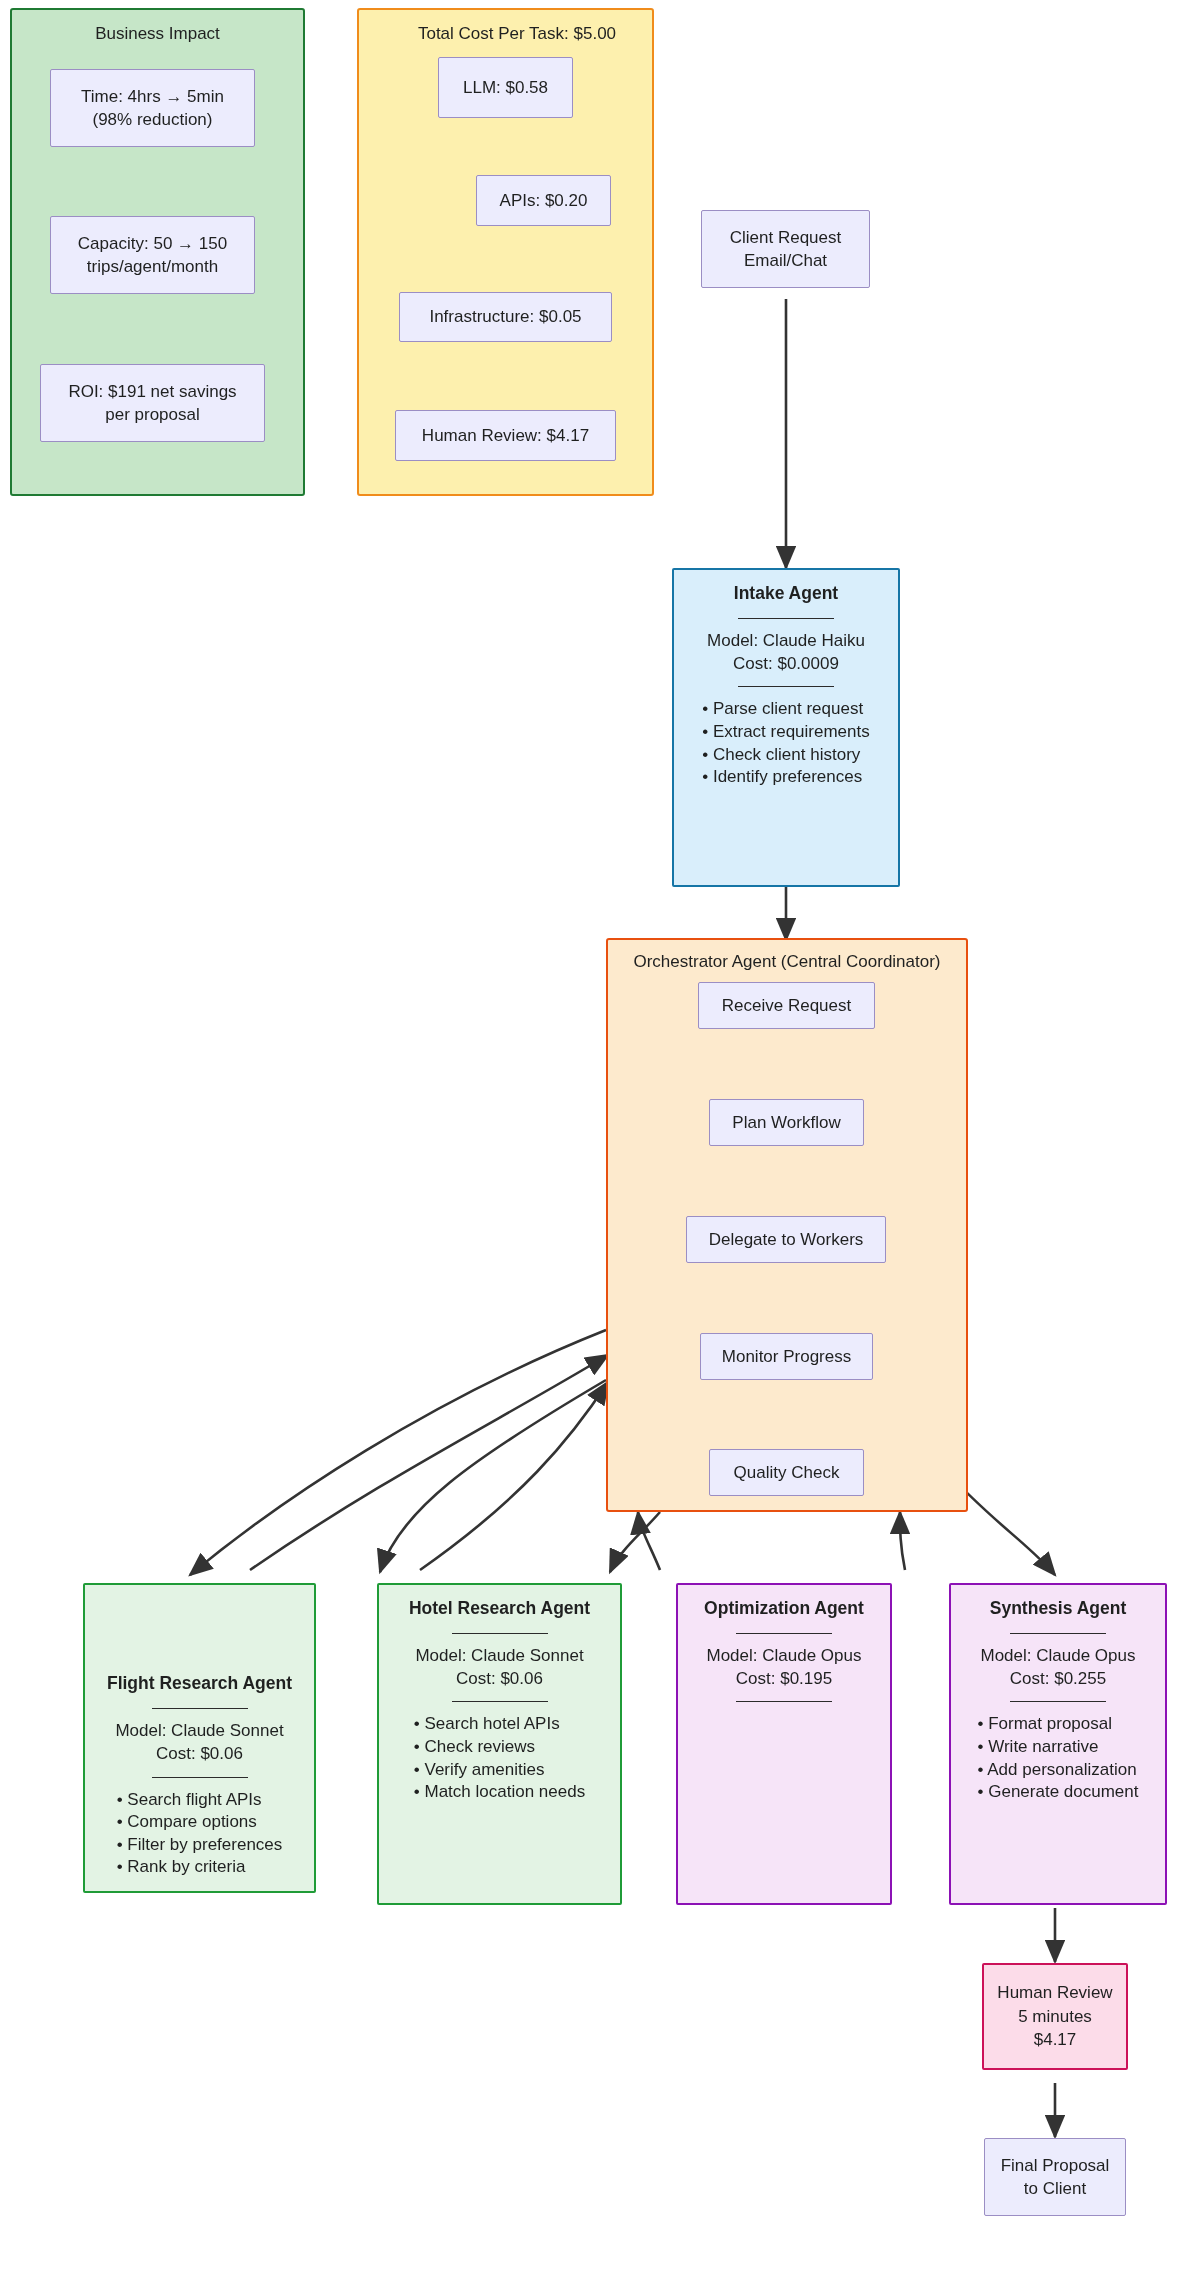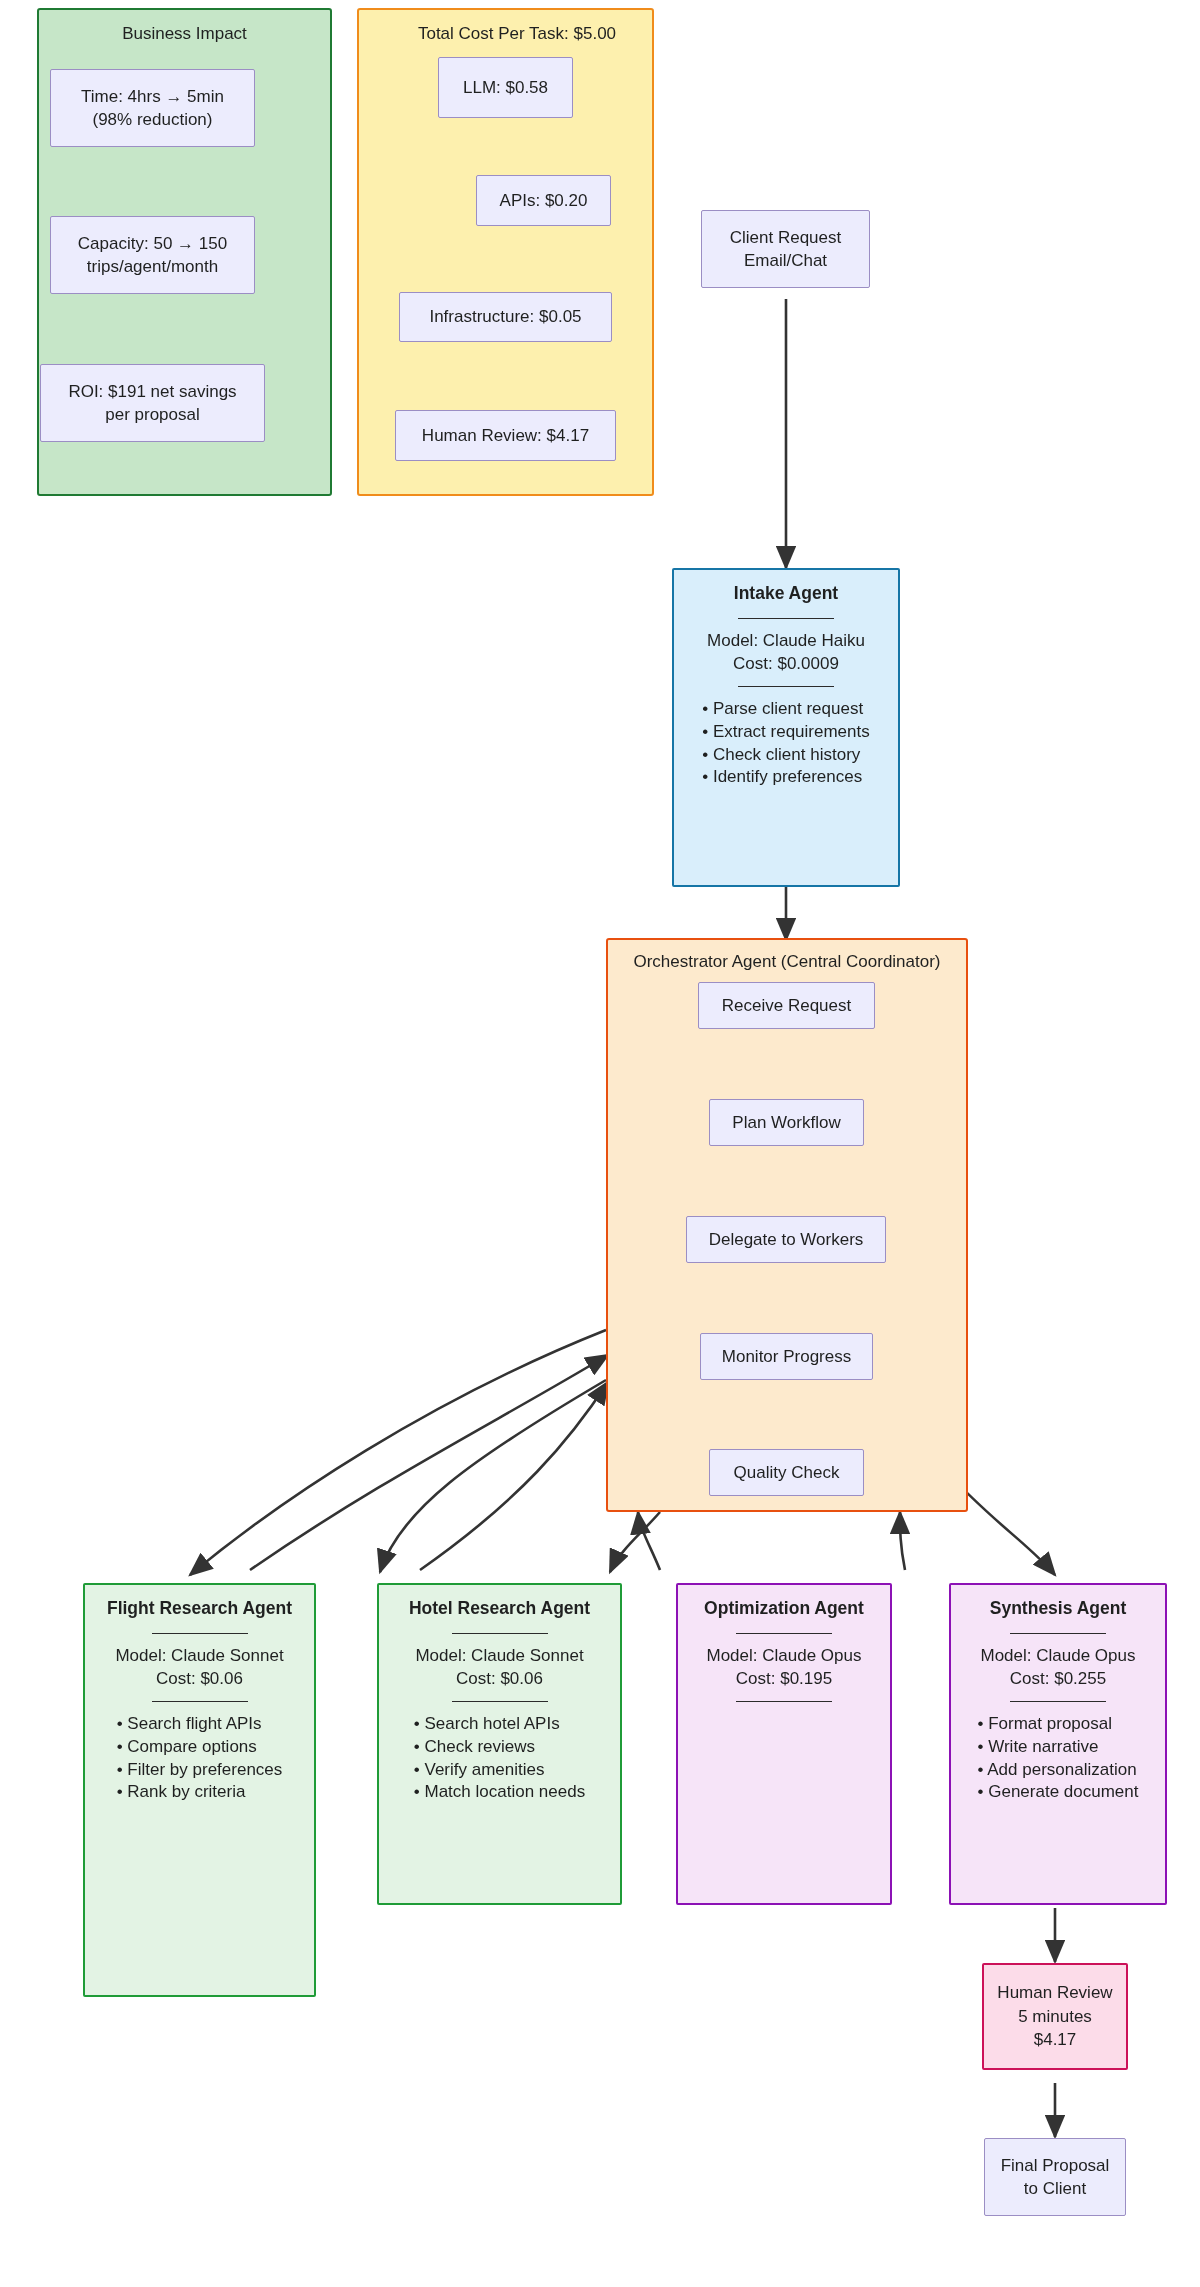--- a/index.html
+++ b/index.html
@@ -38,21 +38,21 @@
     border-radius:3px;
   }
   .sub > .sub-title{
     position:absolute;
     left:0;right:0;
     text-align:center;
     font-size:17px;
     color:#1f2020;
     white-space:nowrap;
   }
-  .sub-green{background:#c6e6c8;border:2.4px solid #1f7a33;margin-left:27px;}
+  .sub-green{background:#c6e6c8;border:2.4px solid #1f7a33;}
   .sub-yellow{background:#fdf0ae;border:2.4px solid #f08c1b;}
   .sub-orange{background:#fdeacd;border:2.6px solid #e8500f;}
 
   
   .agent{
     position:absolute;box-sizing:border-box;
     display:flex;flex-direction:column;align-items:center;
     padding:12px 8px 12px 8px;
     font-size:17px;line-height:1.33;
     border-radius:2px;
@@ -180,21 +180,21 @@
   <div class="node plain" style="left:686px;top:1216px;width:200px;height:47px;">
     <span class="ln">Delegate to Workers</span>
   </div>
   <div class="node plain" style="left:700px;top:1333px;width:173px;height:47px;">
     <span class="ln">Monitor Progress</span>
   </div>
   <div class="node plain" style="left:709px;top:1449px;width:155px;height:47px;">
     <span class="ln">Quality Check</span>
   </div>
 
-  <div class="agent agent-green" style="left:83px;top:1583px;width:233px;height:414px;">
+  <div class="agent agent-green" style="left:83px;top:1583px;width:233px;height:310px;justify-content:flex-end;">
     <div class="title">Flight Research Agent</div>
     <div class="rule"></div>
     <div class="meta">Model: Claude Sonnet</div>
     <div class="meta">Cost: $0.06</div>
     <div class="rule"></div>
     <div class="bullets">
       <div class="b">• Search flight APIs</div>
       <div class="b">• Compare options</div>
       <div class="b">• Filter by preferences</div>
       <div class="b">• Rank by criteria</div>

